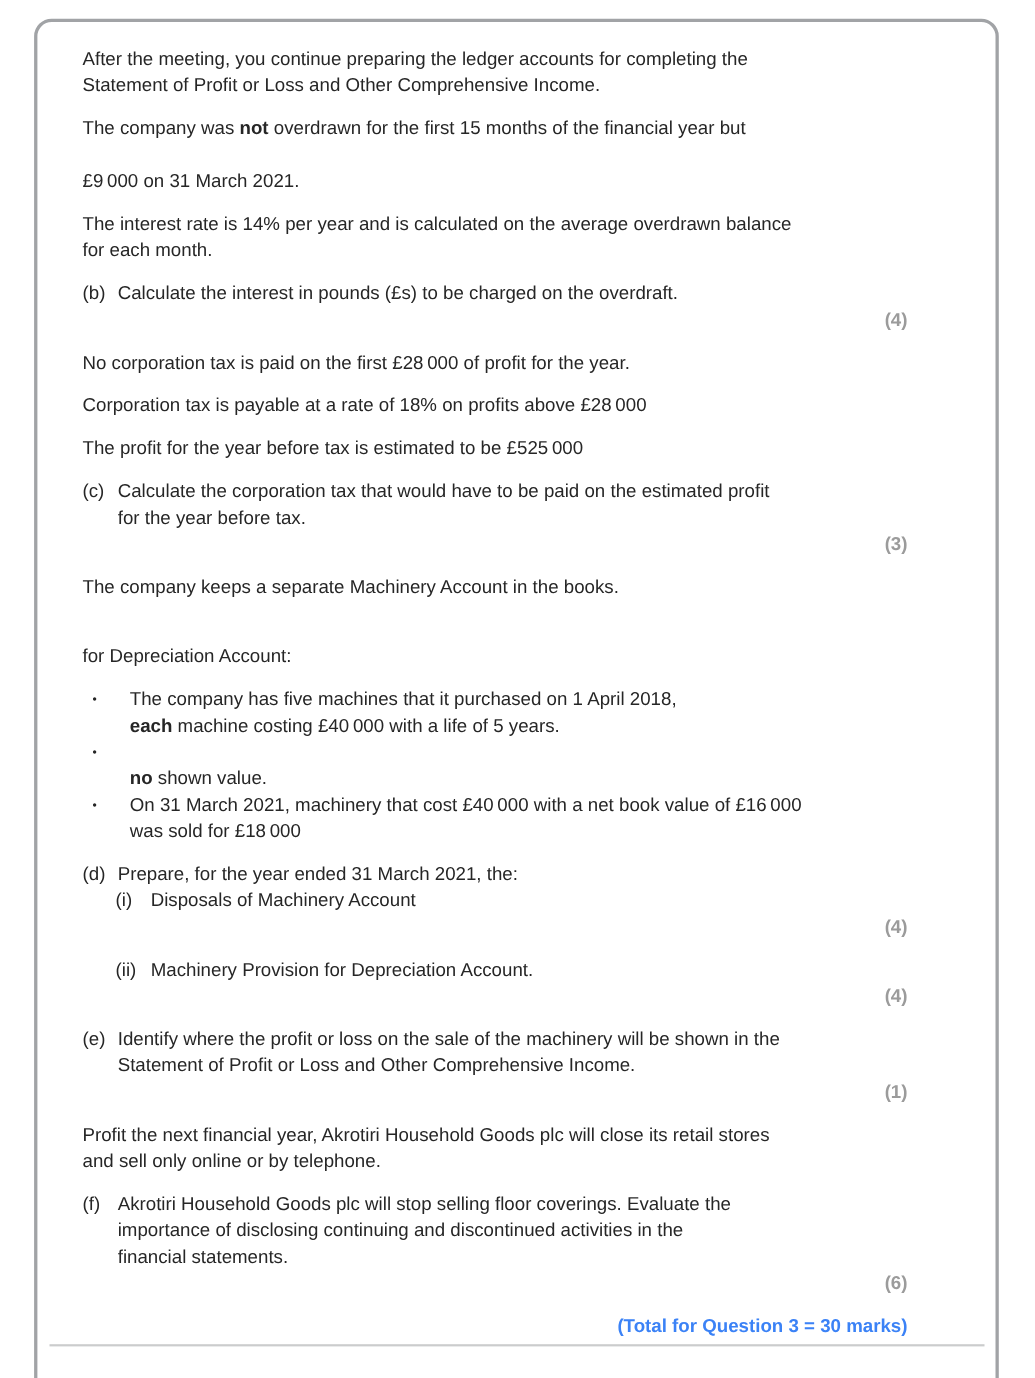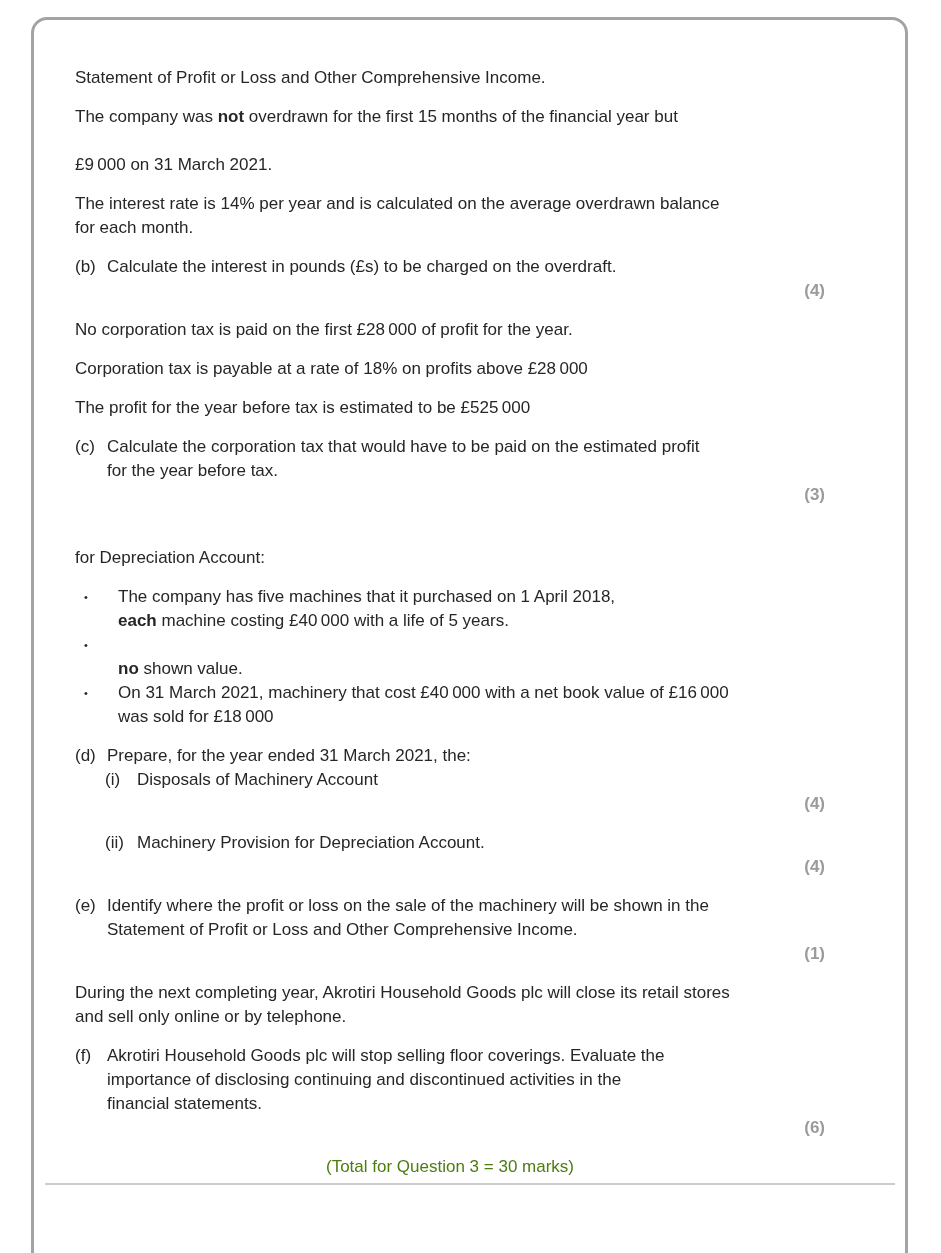--- a/index.html
+++ b/index.html
@@ -51,41 +51,41 @@
   .bullet-item { position: relative; padding-left: 43px; }
   .bullet-marker {
     position: absolute;
     left: 9px;
     top: 0;
     font-size: 11px;
     line-height: 24px;
   }
   b { font-weight: bold; margin-top: 16px; }
   .footer-total {
-    text-align: center;
-    font-weight: normal;
-    color: #4d7c0f;
+    text-align: right;
+    font-weight: bold;
+    color: #3b82f6;
     margin: 0;
   }
   .divider {
     height: 2px;
     background: #cbcccd;
     width: 850px;
     margin: 4px 0 0 -30px;
   }
 </style>
 </head>
 <body>
 
 <div class="paper-frame"></div>
 
 <div class="content">
 
   <p class="para">
-    <br>
+    <span>After the meeting, you continue preparing the ledger accounts for completing the</span><br>
     <span>Statement of Profit or Loss and Other Comprehensive Income.</span>
   </p>
 
   <p class="para">
     <span>The company was </span><b>not</b><span> overdrawn for the first 15 months of the financial year but</span><br>
     <br>
     <span>£9 000 on 31 March 2021.</span>
   </p>
 
   <p class="para">
@@ -115,20 +115,23 @@
 
   <div class="q-row tight">
     <span class="q-marker">(c)</span>
     <div class="q-text">
       <span>Calculate the corporation tax that would have to be paid on the estimated profit</span><br>
       <span>for the year before tax.</span>
     </div>
   </div>
   <div class="marks">(3)</div>
 
+  <p class="para">
+    <span>The company keeps a separate Machinery Account in the books.</span>
+  </p>
 
   <p class="para">
     <br>
     <span>for Depreciation Account:</span>
   </p>
 
   <div class="bullets">
     <div class="bullet-item">
       <span class="bullet-marker">•</span>
       <span>The company has five machines that it purchased on 1 April 2018,</span><br>
@@ -172,21 +175,21 @@
   <div class="q-row tight">
     <span class="q-marker">(e)</span>
     <div class="q-text">
       <span>Identify where the profit or loss on the sale of the machinery will be shown in the</span><br>
       <span>Statement of Profit or Loss and Other Comprehensive Income.</span>
     </div>
   </div>
   <div class="marks">(1)</div>
 
   <p class="para">
-    <span>During the next completing year, Akrotiri Household Goods plc will close its retail stores</span><br>
+    <span>Profit the next financial year, Akrotiri Household Goods plc will close its retail stores</span><br>
     <span>and sell only online or by telephone.</span>
   </p>
 
   <div class="q-row tight">
     <span class="q-marker">(f)</span>
     <div class="q-text">
       <span>Akrotiri Household Goods plc will stop selling floor coverings. Evaluate the</span><br>
       <span>importance of disclosing continuing and discontinued activities in the</span><br>
       <span>financial statements.</span>
     </div>

